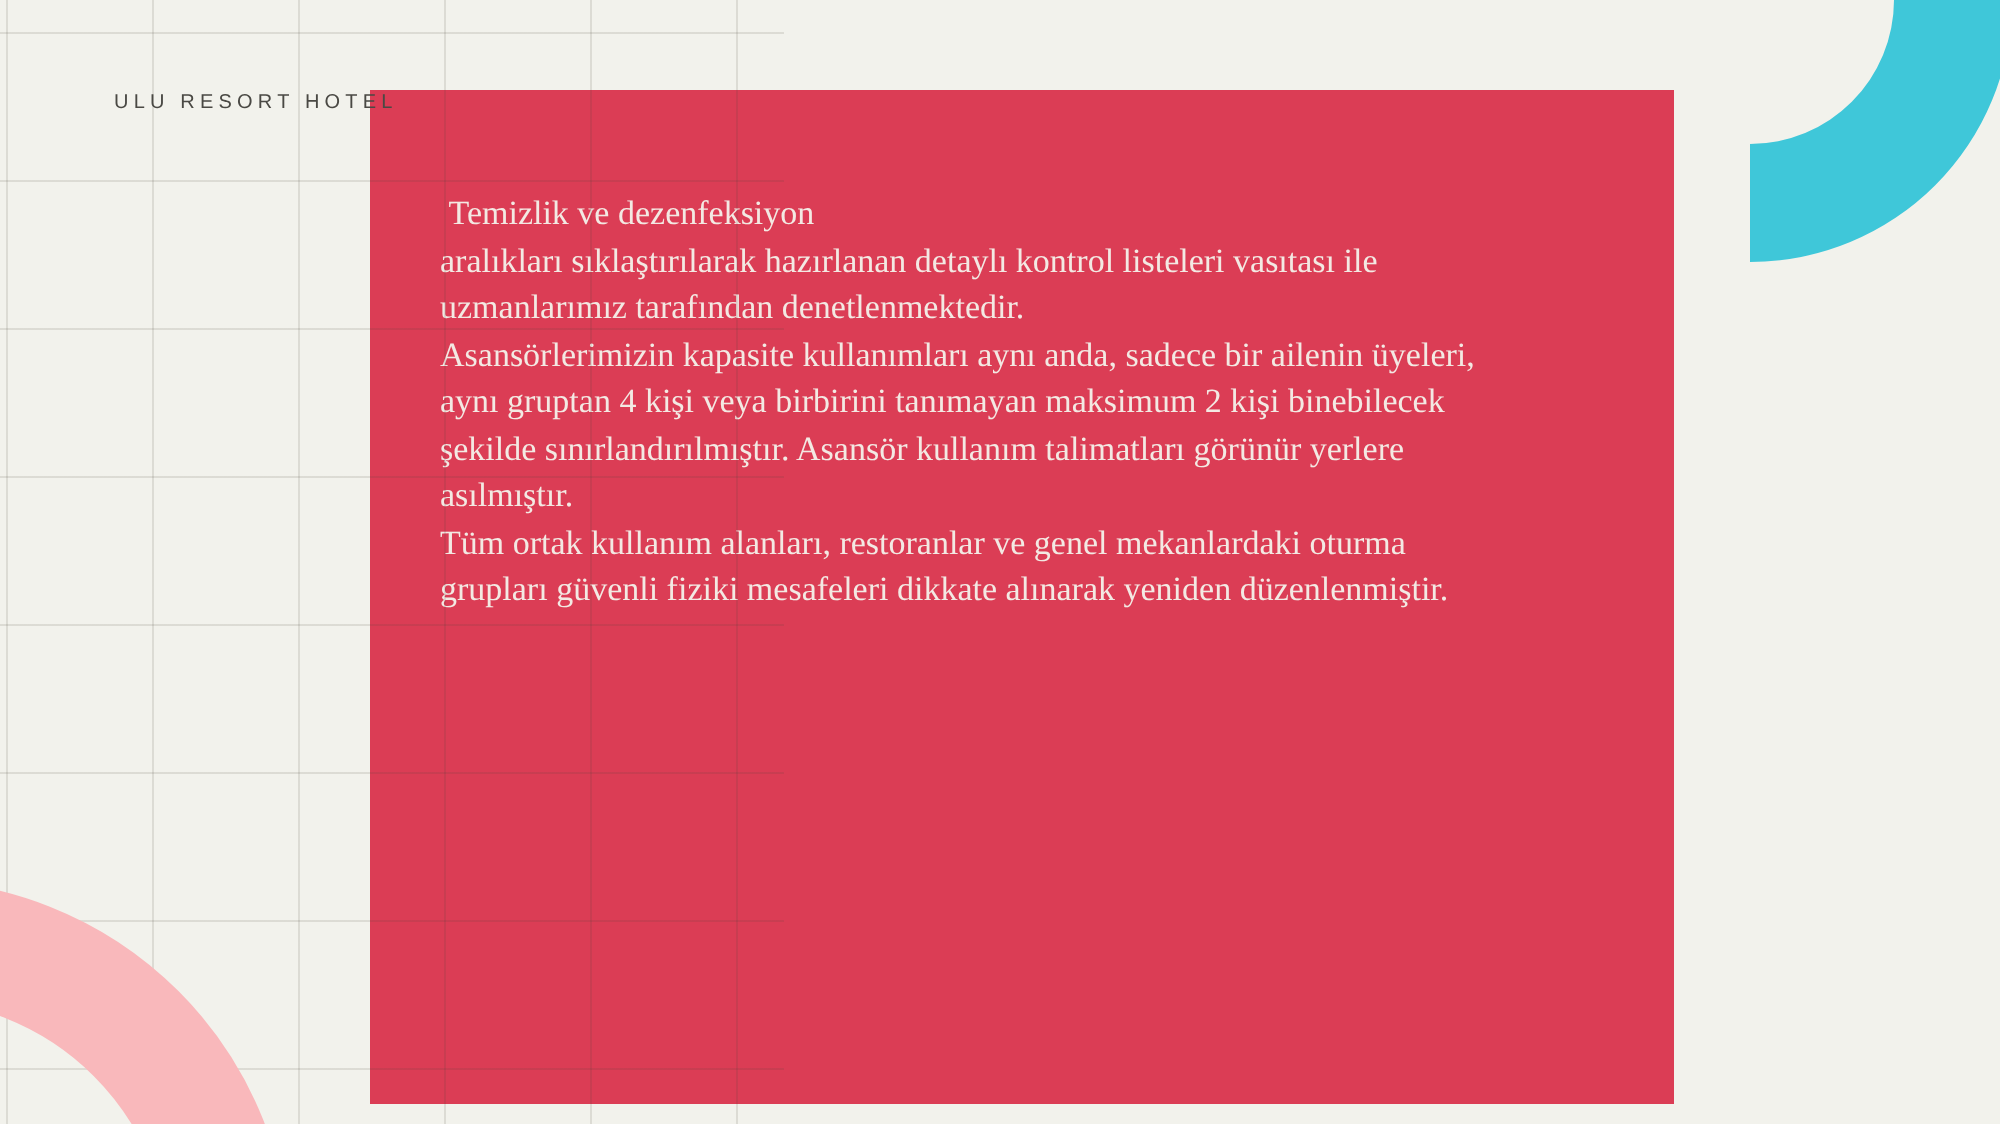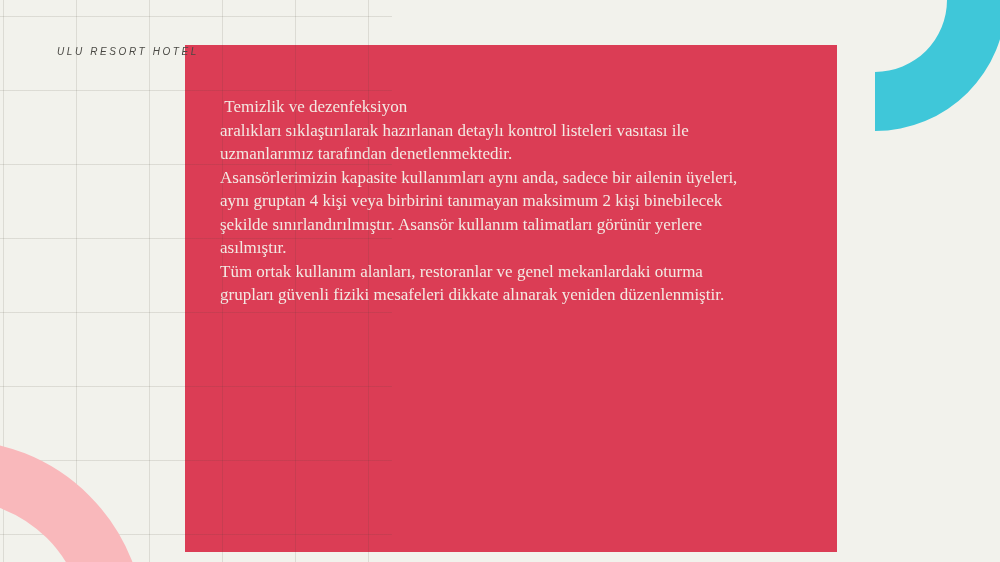--- a/index.html
+++ b/index.html
@@ -61,21 +61,20 @@
   .brand {
     position: absolute;
     left: 57px;
     top: 46px;
     z-index: 4;
     color: #4a4944;
     font-size: 10px;
     font-weight: 500;
     letter-spacing: 2.6px;
     white-space: nowrap;
-    font-style: italic;
   }
 
   
   .teal-shape {
     position: absolute;
     top: 0;
     right: 0;
     width: 200px;
     height: 160px;
     z-index: 3;

